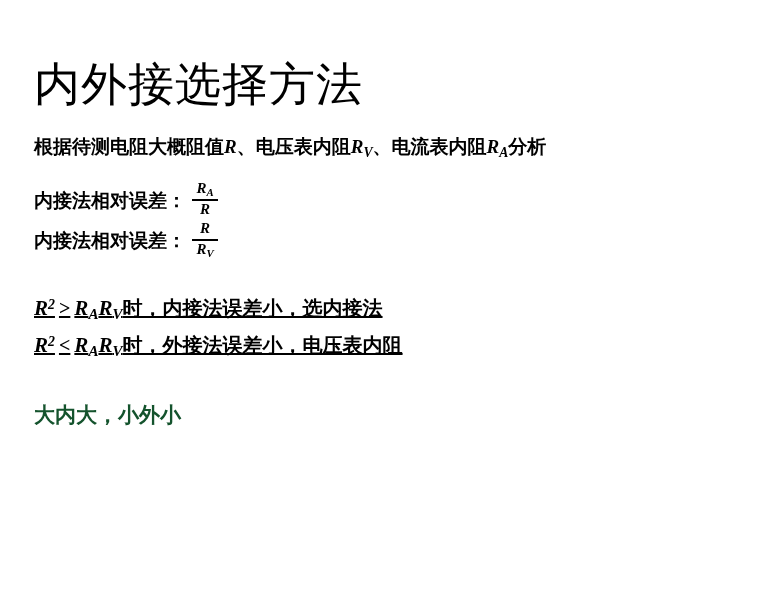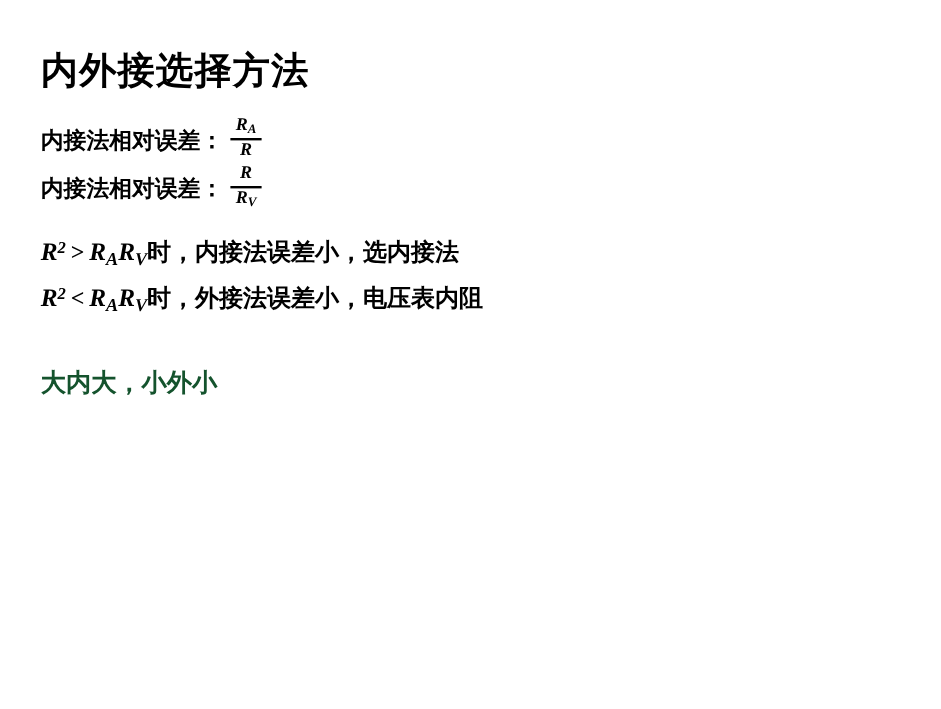--- a/index.html
+++ b/index.html
@@ -16,25 +16,25 @@
   }
   .slide {
     position: relative;
     width: 784px;
     height: 591px;
     box-sizing: border-box;
     padding: 40px 34px 0 34px;
   }
   .title {
     font-family: "DejaVu Sans", "Liberation Sans", sans-serif;
-    font-weight: bold;
-    font-size: 31px;
+    font-weight: normal;
+    font-size: 46px;
     line-height: 1.25;
     letter-spacing: 1px;
-    margin: 0 0 18px 0;
+    margin: 16px 0 18px 0;
   }
   .lead {
     font-family: "DejaVu Sans", "Liberation Sans", sans-serif;
     font-weight: bold;
     font-size: 19px;
     line-height: 1.5;
     margin: 0 0 18px 0;
     white-space: nowrap;
   }
   .var {
@@ -80,21 +80,22 @@
     padding: 1px 4px;
   }
   .frac .bar {
     width: 100%;
     min-width: 26px;
     height: 1.5px;
     background: #000;
   }
 
   .cond-block {
-    margin-top: 16px;
+    margin-top: 30px;
+    text-decoration: underline;
   }
   .cond-row {
     font-family: "DejaVu Sans", "Liberation Sans", sans-serif;
     font-weight: bold;
     font-size: 20px;
     line-height: 1.7;
     white-space: nowrap;
   }
   .math {
     font-family: "Liberation Serif", "DejaVu Serif", serif;
@@ -125,20 +126,23 @@
     white-space: nowrap;
   }
 </style>
 </head>
 <body>
 
 <div class="slide">
 
   <h1 class="title">内外接选择方法</h1>
 
+  <p class="lead">
+    <span>根据待测电阻大概阻值</span><span class="var">R</span><span>、电压表内阻</span><span class="var">R</span><span class="var sub">V</span><span>、电流表内阻</span><span class="var">R</span><span class="var sub">A</span><span>分析</span>
+  </p>
 
   <div class="err-block">
 
     <div class="err-row">
       <span class="err-label">内接法相对误差：</span>
       <span class="frac">
         <span class="num"><span>R</span><span class="sub">A</span></span>
         <span class="bar"></span>
         <span class="den"><span>R</span><span class="sub"></span></span>
       </span>

